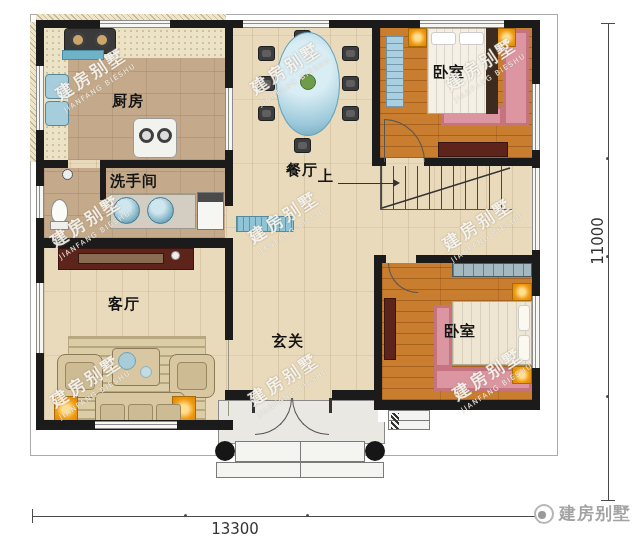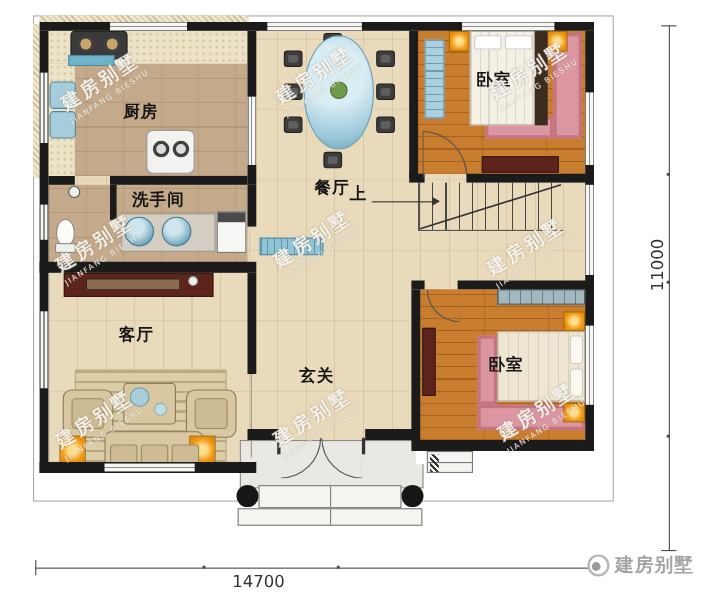--- a/index.html
+++ b/index.html
@@ -187,31 +187,31 @@
   <div class="winh" style="left:420px;top:20px;width:84px;height:8px"></div>
   <div class="winh" style="left:95px;top:421px;width:82px;height:8px"></div>
   <div class="winv" style="left:36px;top:66px;width:8px;height:64px"></div>
   <div class="winv" style="left:36px;top:186px;width:8px;height:32px"></div>
   <div class="winv" style="left:36px;top:283px;width:8px;height:70px"></div>
   <div class="winv" style="left:532px;top:84px;width:8px;height:66px"></div>
   <div class="winv" style="left:532px;top:168px;width:8px;height:82px"></div>
   <div class="winv" style="left:532px;top:296px;width:8px;height:72px"></div>
 
   <div class="rlabel" style="left:108px;top:92px;width:40px">厨房</div>
-  <div class="rlabel" style="left:114px;top:172px;width:60px">洗手间</div>
+  <div class="rlabel" style="left:104px;top:172px;width:60px">洗手间</div>
   <div class="rlabel" style="left:282px;top:161px;width:40px">餐厅</div>
   <div class="rlabel" style="left:104px;top:295px;width:40px">客厅</div>
   <div class="rlabel" style="left:268px;top:332px;width:40px">玄关</div>
 
   <div class="dim" style="left:32px;top:516px;width:508px;height:1px"></div>
   <div class="dim" style="left:32px;top:509px;width:1px;height:14px"></div>
   <div class="dim" style="left:539px;top:509px;width:1px;height:14px"></div>
   <div class="dim" style="left:184px;top:514px;width:3px;height:3px;border-radius:50%"></div>
   <div class="dim" style="left:306px;top:514px;width:3px;height:3px;border-radius:50%"></div>
-  <div class="dimlbl" style="left:205px;top:520px;width:60px">14700</div>
+  <div class="dimlbl" style="left:205px;top:520px;width:60px">13300</div>
   <div class="dim" style="left:608px;top:23px;width:1px;height:478px"></div>
   <div class="dim" style="left:601px;top:23px;width:14px;height:1px"></div>
   <div class="dim" style="left:601px;top:500px;width:14px;height:1px"></div>
   <div class="dim" style="left:606px;top:157px;width:3px;height:3px;border-radius:50%"></div>
   <div class="dim" style="left:606px;top:255px;width:3px;height:3px;border-radius:50%"></div>
   <div class="dim" style="left:606px;top:395px;width:3px;height:3px;border-radius:50%"></div>
   <div class="dimlbl" style="left:568px;top:232px;width:60px;transform:rotate(-90deg)">11000</div>
 
   <div class="wm" style="left:40px;top:60px">
       <div class="wm-cn">建房别墅</div>

